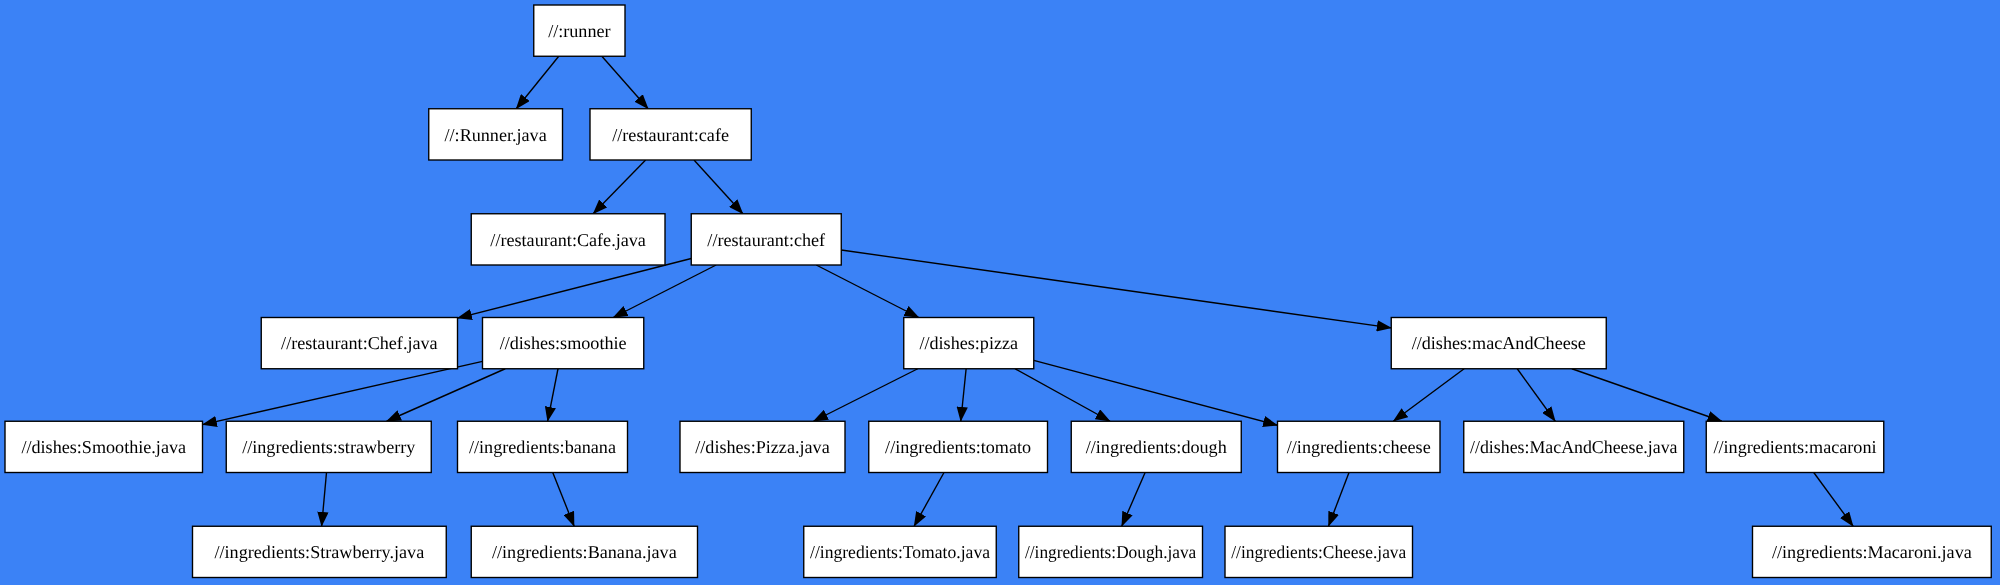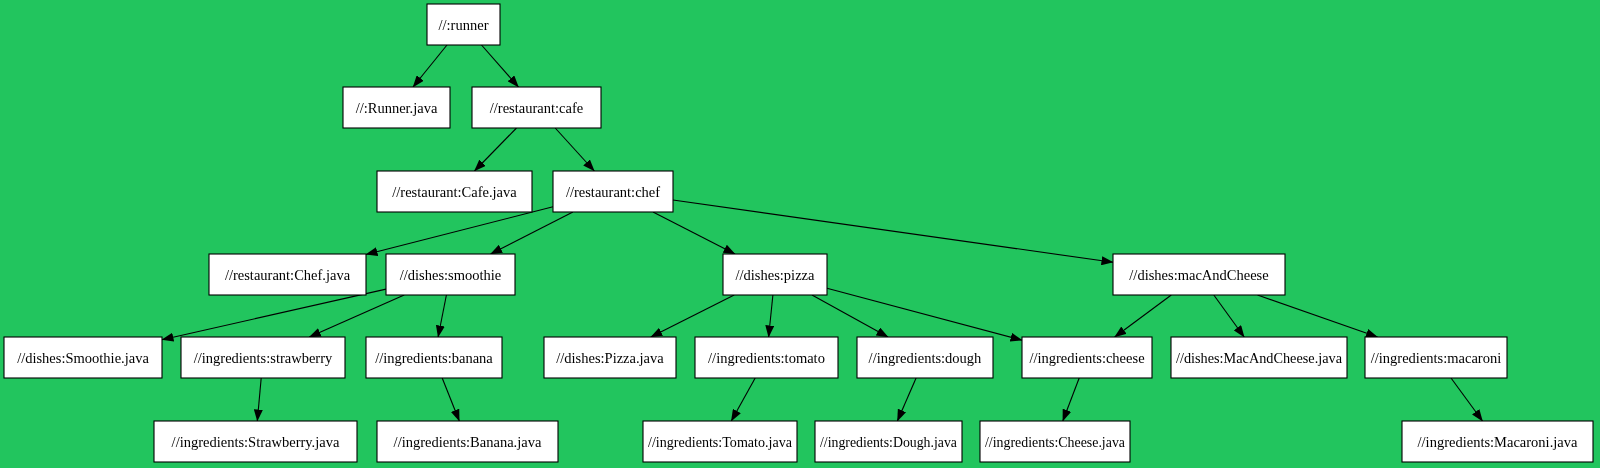--- a/index.html
+++ b/index.html
@@ -4,21 +4,21 @@
 <style>
   html, body {
     margin: 0;
     padding: 0;
     background: #ffffff;
   }
   .canvas {
     position: relative;
     width: 1600px;
     height: 468px;
-    background: #22c55e;
+    background: #3b82f6;
     overflow: hidden;
   }
   svg { display: block; }
   .edge-line {
     stroke: #000000;
     stroke-width: 1.1;
     fill: none;
   }
   .node-box {
     fill: #ffffff;

